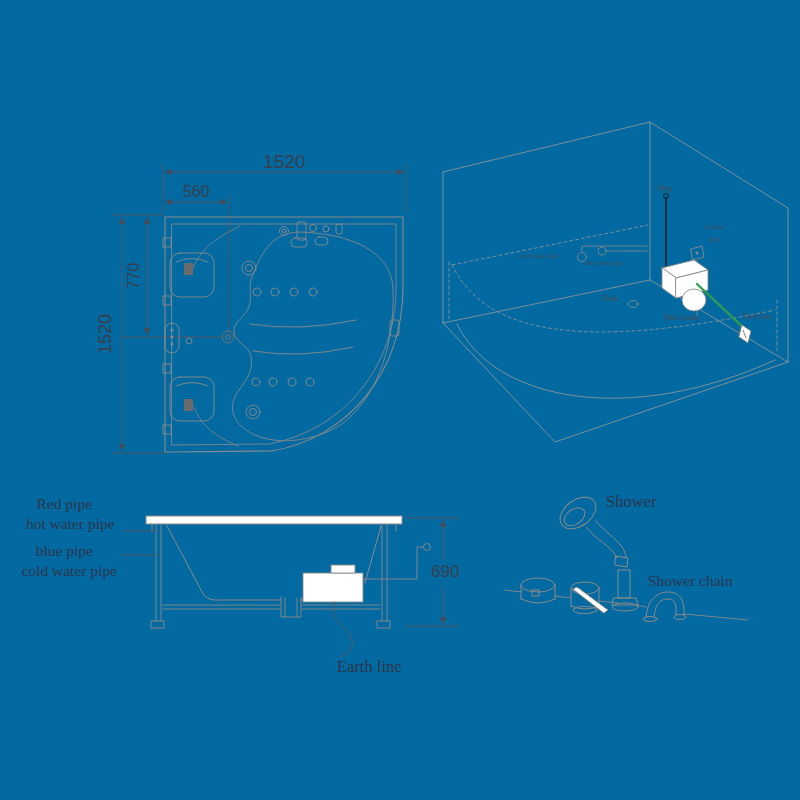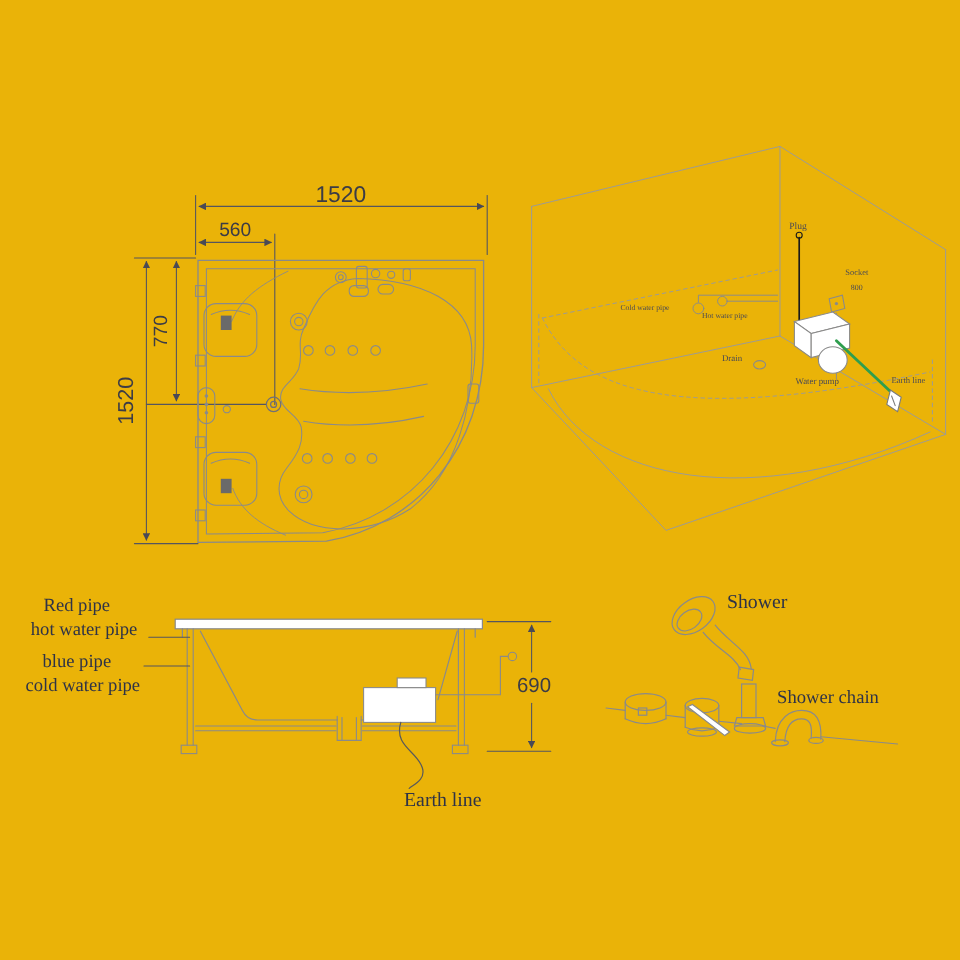--- a/index.html
+++ b/index.html
@@ -1,16 +1,16 @@
 <!DOCTYPE html>
 <html><head>
 <meta charset="utf-8">
 <style>
   html,body{margin:0;padding:0;background:#ffffff;}
-  .stage{width:800px;height:800px;position:relative;background:#eab308;overflow:hidden;}
+  .stage{width:800px;height:800px;position:relative;background:#0369a1;overflow:hidden;}
   svg{display:block;}
   text{font-family:"Liberation Serif", serif;fill:#2f3347;}
   .dim{font-family:"Liberation Sans", sans-serif;fill:#3c3c46;}
   .tiny{font-family:"Liberation Serif", serif;fill:#4a4a55;}
   .lbl{font-family:"Liberation Serif", serif;fill:#2f3347;}
 </style>
 </head>
 <body>
 
 <div class="stage">

